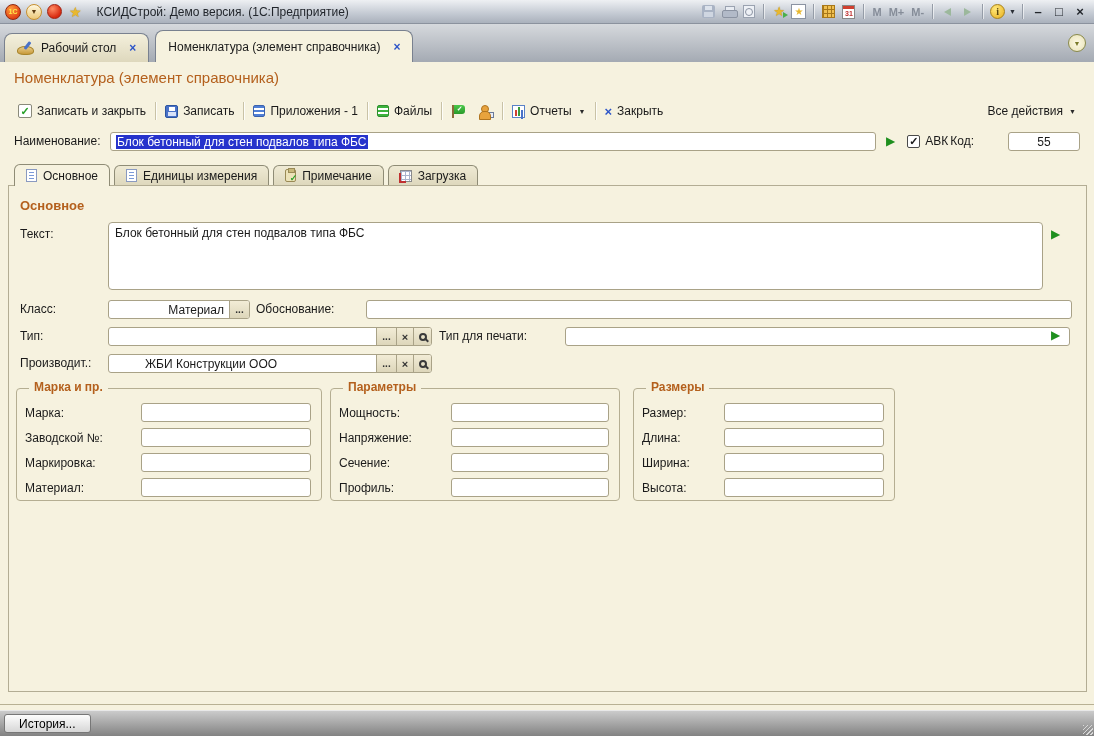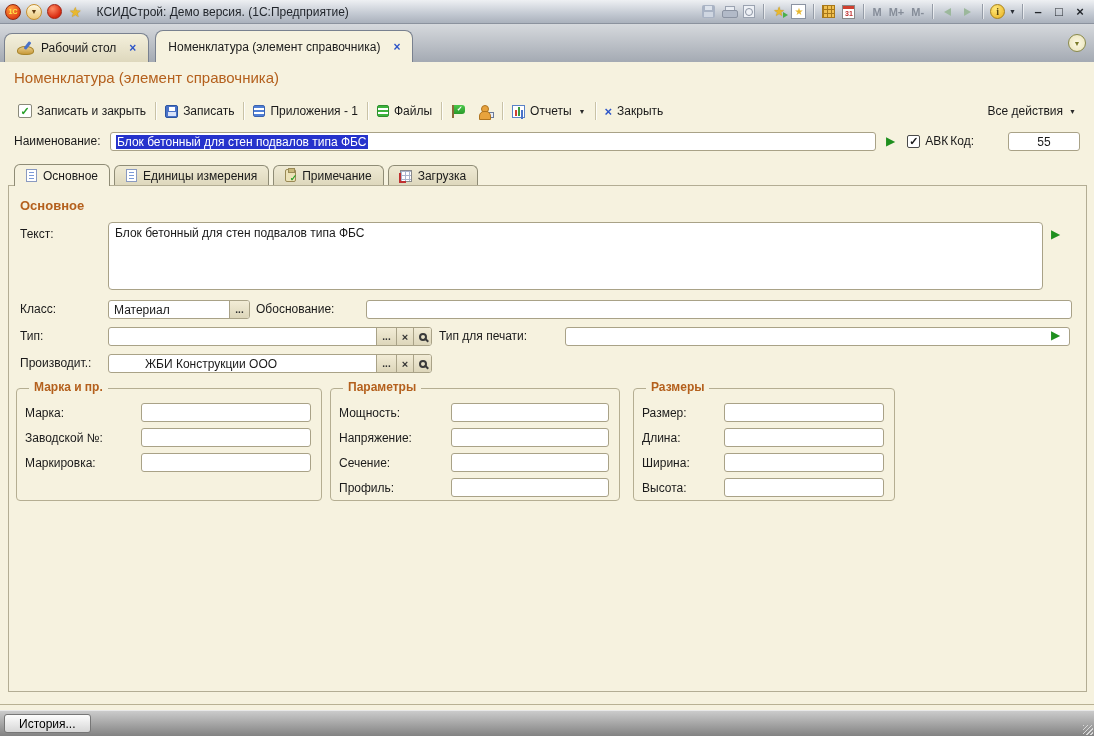--- a/index.html
+++ b/index.html
@@ -122,21 +122,21 @@
   .i-load::after { content:""; position:absolute; left:-2px; bottom:-2px; width:5px; height:8px;
     border-left:2px solid #c03030; border-bottom:2px solid #c03030; }
 
   
   .tabpage { position:absolute; left:8px; right:7px; top:185px; bottom:44px; border:1px solid #b3ad94; z-index:1; }
   .sect-title { position:absolute; top:198px; left:20px; font-size:13px; font-weight:bold; color:#b4601d; z-index:2; }
   .abs { position:absolute; z-index:2; }
   .tarea { left:108px; top:222px; width:935px; height:68px; background:#fff; border:1px solid #a9a287; border-radius:4px; padding:3px 6px; }
   .combo { display:flex; align-items:stretch; background:#fff; border:1px solid #a9a287; border-radius:3px; overflow:hidden; height:19px; }
   .cval { flex:1; padding:2px 5px; overflow:hidden; white-space:nowrap; }
-  .cval.center { text-align:left;border-radius:8px; }
+  .cval.center { text-align:right;border-radius:8px; }
   .seg { width:20px; background:linear-gradient(#f2ecd6,#ddd6ba); border-left:1px solid #a9a287;
     display:flex; align-items:center; justify-content:center; font-size:10px; font-weight:bold; color:#333; }
   .seg.x { width:17px; font-size:11px; }
   .seg.q { width:18px; }
   .mag { position:relative; width:8px; height:8px; border:2px solid #3a3a3a; border-radius:50%; display:inline-block; }
   .mag::after { content:""; position:absolute; width:5px; height:2px; background:#3a3a3a; right:-4px; bottom:-2px; transform:rotate(45deg); }
 
   
   .group { position:absolute; top:388px; height:113px; border:1px solid #b5ae92; border-radius:4px; z-index:2;
     display:flex; flex-direction:column; gap:6px; padding:14px 10px 0 8px; }
@@ -361,20 +361,24 @@
       <span class="fld gi"></span>
     </div>
     <div class="grow">
       <span class="lbl gl">Заводской №:</span>
       <span class="fld gi"></span>
     </div>
     <div class="grow">
       <span class="lbl gl">Маркировка:</span>
       <span class="fld gi"></span>
     </div>
+    <div class="grow">
+      <span class="lbl gl">Материал:</span>
+      <span class="fld gi"></span>
+    </div>
   </div>
 
   <div class="group g2">
     <span class="group-title">Параметры</span>
     <div class="grow">
       <span class="lbl gl">Мощность:</span>
       <span class="fld gi"></span>
     </div>
     <div class="grow">
       <span class="lbl gl">Напряжение:</span>

